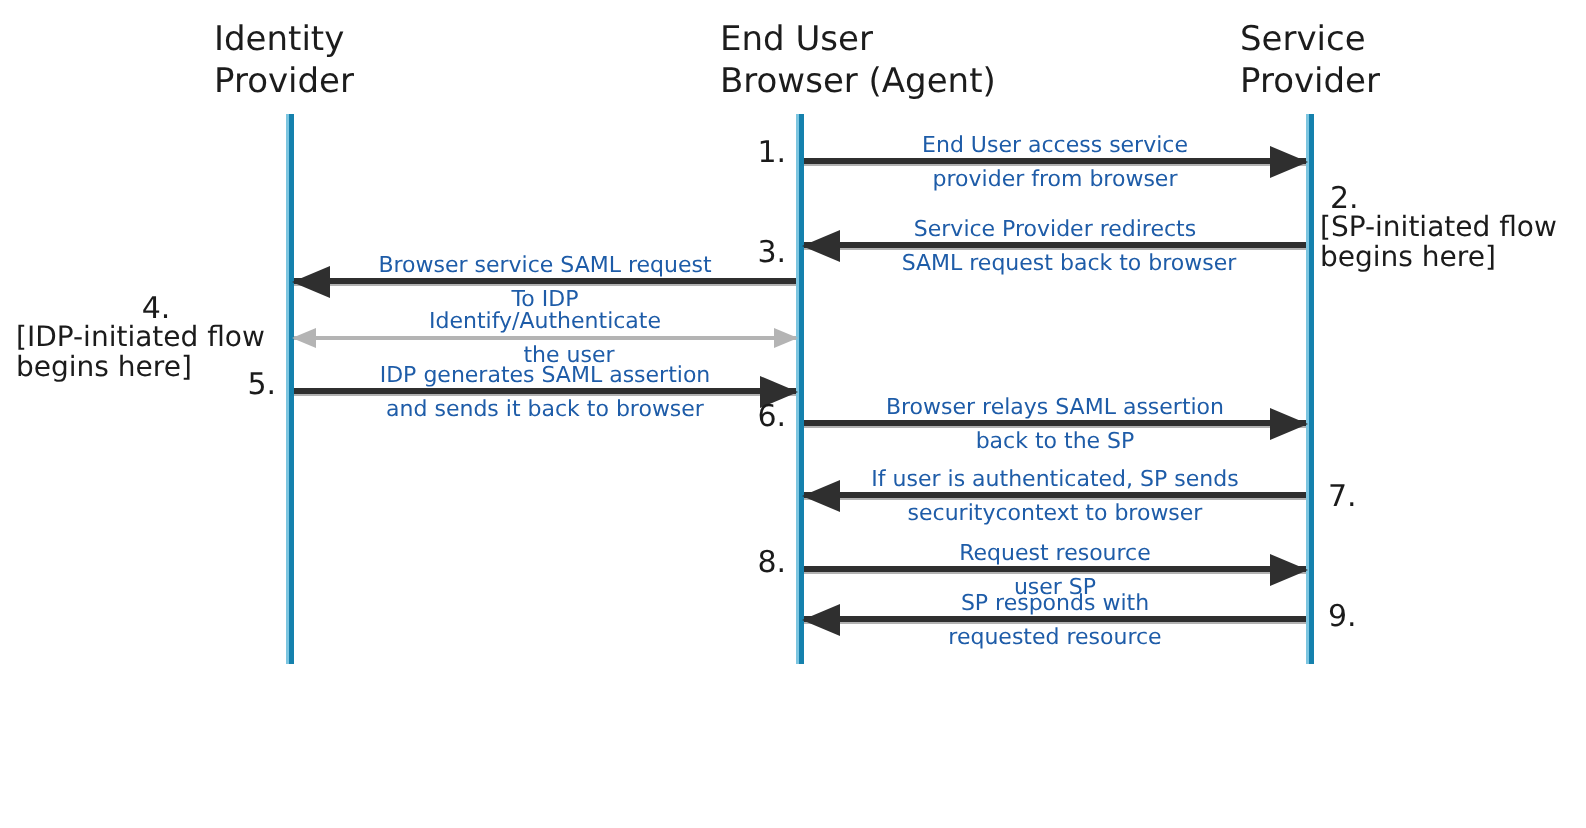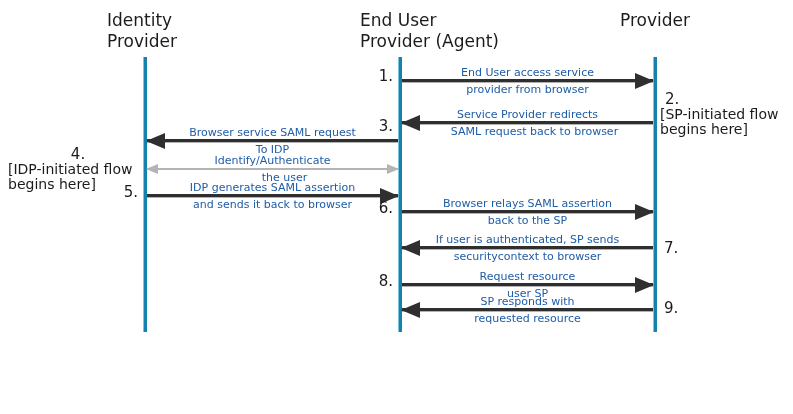--- a/index.html
+++ b/index.html
@@ -25,25 +25,26 @@
 <div class="canvas">
   <div id="actors-layer">
       <div class="actor-header" style="left: 107px; top: 10px;">
         <div>Identity</div>
         <div>Provider</div>
       </div>
       <div class="lifeline" style="left: 143px; top: 57px; height: 333px; background: linear-gradient(90deg, rgb(124, 197, 224) 0px, rgb(124, 197, 224) 1.5px, rgb(21, 129, 173) 1.5px);"></div>
       <div class="lifeline-arrow" style="left: 138px; top: 389px; border-top: 15px solid rgb(21, 129, 173);"></div>
       <div class="actor-header" style="left: 360px; top: 10px;">
         <div>End User</div>
-        <div>Provider (Agent)</div>
+        <div>Browser (Agent)</div>
       </div>
       <div class="lifeline" style="left: 398px; top: 57px; height: 333px; background: linear-gradient(90deg, rgb(124, 197, 224) 0px, rgb(124, 197, 224) 1.5px, rgb(21, 129, 173) 1.5px);"></div>
       <div class="lifeline-arrow" style="left: 393px; top: 389px; border-top: 15px solid rgb(21, 129, 173);"></div>
       <div class="actor-header" style="left: 620px; top: 10px;">
+        <div>Service</div>
         <div>Provider</div>
       </div>
       <div class="lifeline" style="left: 653px; top: 57px; height: 333px; background: linear-gradient(90deg, rgb(124, 197, 224) 0px, rgb(124, 197, 224) 1.5px, rgb(21, 129, 173) 1.5px);"></div>
       <div class="lifeline-arrow" style="left: 648px; top: 389px; border-top: 15px solid rgb(21, 129, 173);"></div>
     </div>
   <div id="messages-layer">
       <div class="msg" style="left: 402px; top: 67px; width: 251px;">
         <div class="mlbl" style="top: 0px; color: rgb(30, 92, 168);">End User access service</div>
         <div class="shaft" style="top: 12px; height: 3px; background: rgb(47, 47, 47); box-shadow: rgba(0, 0, 0, 0.3) 0px 1px 0px;"></div>
         <div class="mlbl" style="top: 17px; color: rgb(30, 92, 168);">provider from browser</div>

